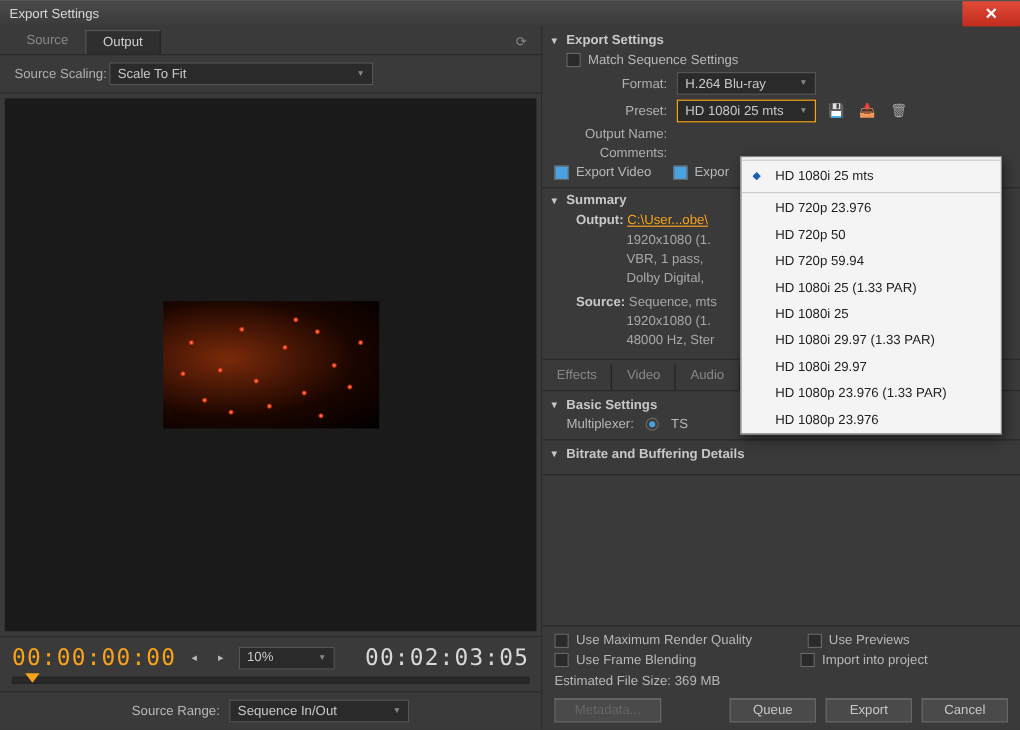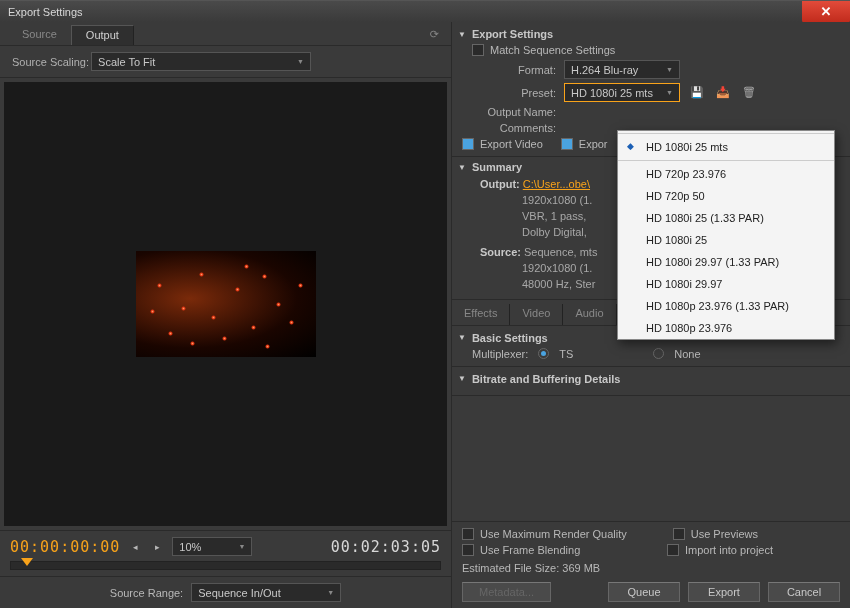--- a/index.html
+++ b/index.html
@@ -16,21 +16,21 @@
   .refresh { margin-left: auto; padding: 3px 8px; color: #888; }
   .scaling-row { display: flex; align-items: center; padding: 6px 12px; gap: 2px; border-bottom: 1px solid #2a2a2a; }
   .label { color: #b0b0b0; }
   .dropdown { background: #2a2a2a; border: 1px solid #555; color: #c8c8c8; padding: 2px 6px; height: 19px; display: flex; align-items: center; position: relative; min-width: 80px; }
   .dropdown::after { content: "▼"; margin-left: auto; font-size: 7px; color: #888; padding-left: 8px; }
   .preview { flex: 1; background: #1a1a1a; display: flex; align-items: center; justify-content: center; position: relative; margin: 4px; }
   .thumb { width: 180px; height: 106px; background: radial-gradient(ellipse at 30% 45%, #7a2a0a 0%, #1a0500 60%, #000 100%); position: relative; overflow: hidden; }
   .spark { position: absolute; width: 5px; height: 5px; background: radial-gradient(#ff9966,#dd3311 40%, transparent 70%); border-radius: 50%; }
   .timebar { height: 46px; padding: 6px 10px; display: flex; flex-direction: column; gap: 3px; background: #3a3a3a; border-top: 1px solid #2a2a2a; }
   .timerow { display: flex; align-items: center; gap: 8px; }
-  .timecode { font-family: monospace; font-size: 15px; letter-spacing: 1px; }
+  .timecode { font-family: monospace; font-size: 19px; letter-spacing: 1px; }
   .tc-in { color: #f9a31a; }
   .tc-out { color: #d8d8d8; margin-left: auto; }
   .micro-btn { width: 14px; height: 14px; display: inline-flex; align-items: center; justify-content: center; color: #b8b8b8; font-size: 9px; }
   .timeline { height: 18px; background: #2a2a2a; border: 1px solid #222; position: relative; margin-top: 2px; }
   .playhead { position: absolute; left: 10px; top: -4px; width: 0; height: 0; border-left: 6px solid transparent; border-right: 6px solid transparent; border-top: 8px solid #f9a31a; }
   .srcrange-row { display: flex; align-items: center; justify-content: center; padding: 6px 10px; gap: 8px; border-top: 1px solid #2a2a2a; font-size: 10px; }
   .section { border-bottom: 1px solid #2a2a2a; padding: 6px 6px; }
   .section-head { display: flex; align-items: center; gap: 6px; color: #c8c8c8; font-size: 11px; font-weight: bold; margin-bottom: 4px; }
   .section-head .tri { font-size: 8px; }
   .form-row { display: flex; align-items: center; gap: 8px; margin: 4px 0 4px 18px; }
@@ -238,19 +238,20 @@
     </div>
   </div>
 </div>
 
 <div class="popup">
   <div class="popup-sep"></div>
   <div class="popup-item sel">HD 1080i 25 mts</div>
   <div class="popup-sep"></div>
   <div class="popup-item">HD 720p 23.976</div>
   <div class="popup-item">HD 720p 50</div>
+  <div class="popup-item">HD 720p 59.94</div>
   <div class="popup-item">HD 1080i 25 (1.33 PAR)</div>
   <div class="popup-item">HD 1080i 25</div>
   <div class="popup-item">HD 1080i 29.97 (1.33 PAR)</div>
   <div class="popup-item">HD 1080i 29.97</div>
   <div class="popup-item">HD 1080p 23.976 (1.33 PAR)</div>
   <div class="popup-item">HD 1080p 23.976</div>
 </div>
 
 </body></html>

